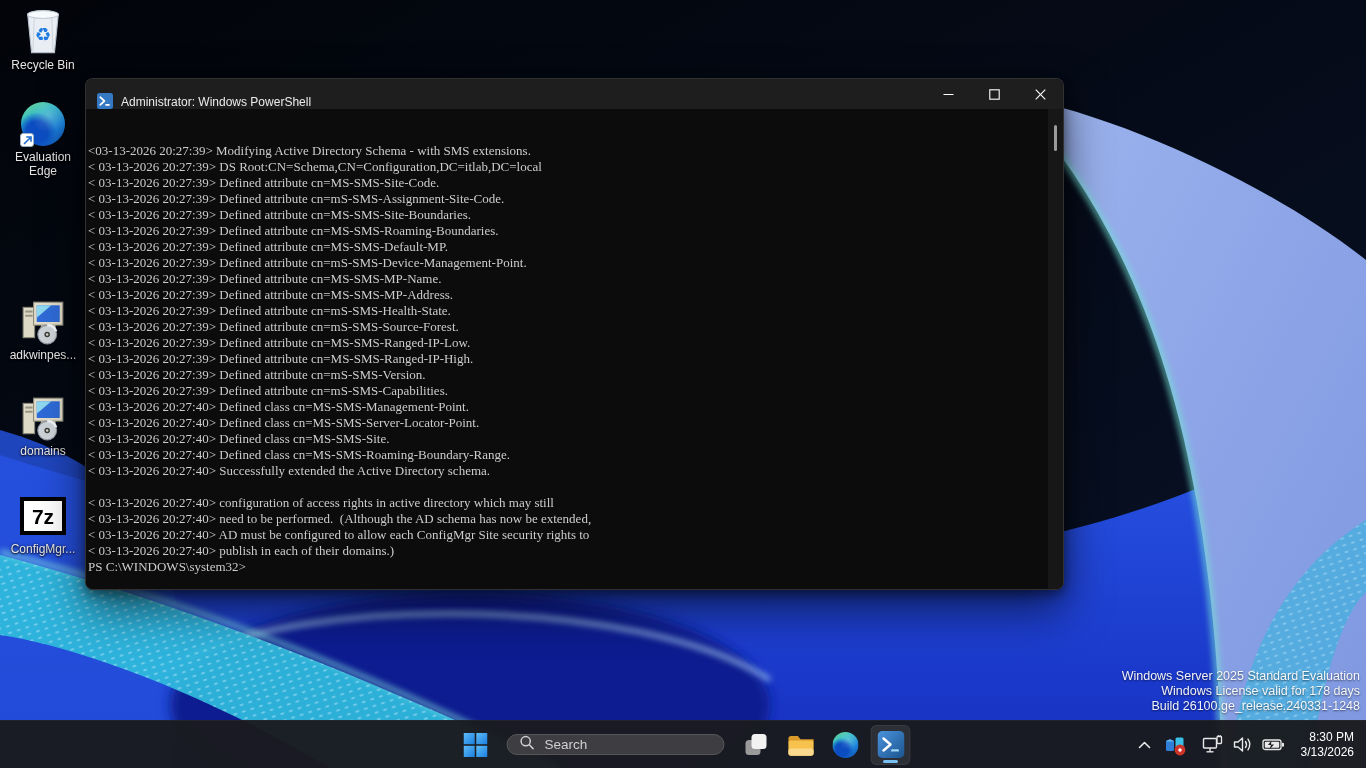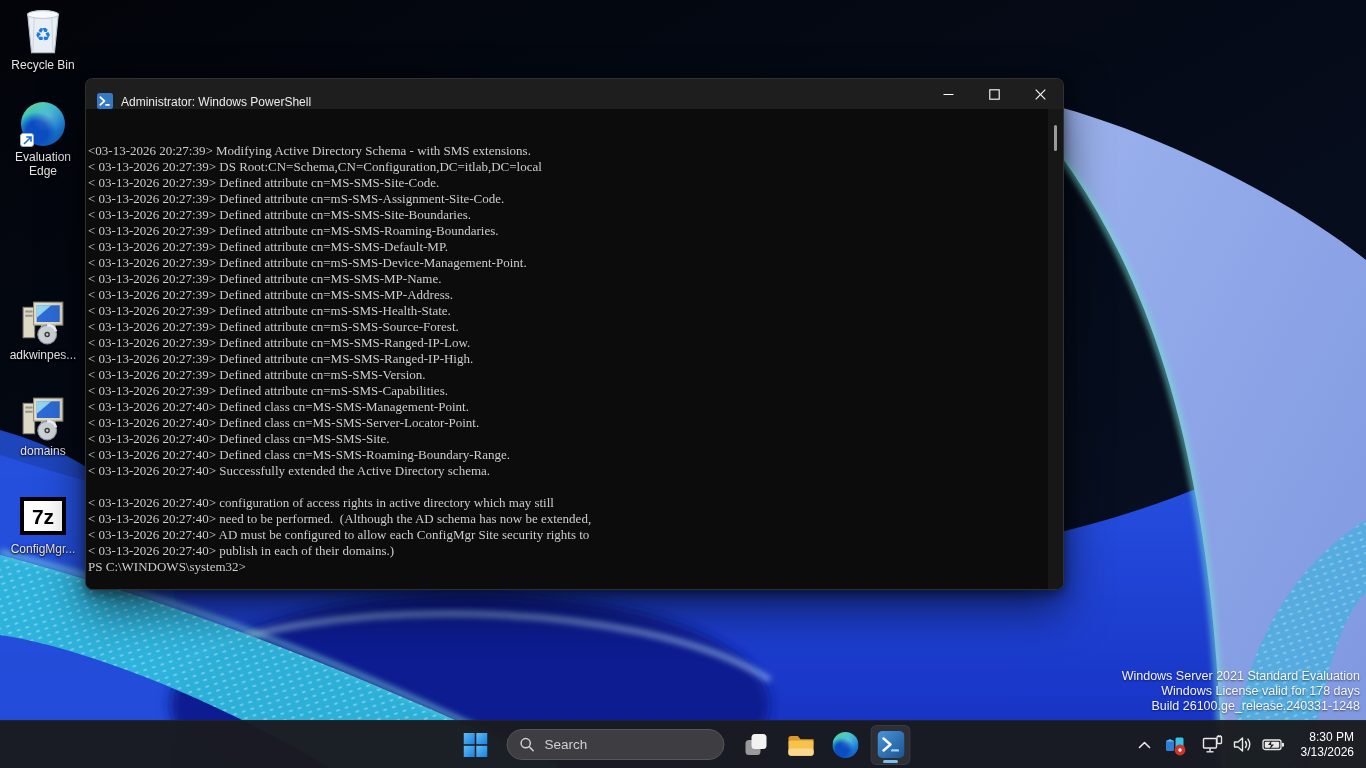--- a/index.html
+++ b/index.html
@@ -58,22 +58,22 @@
   .taskbar { position:absolute; left:0; bottom:0; width:1366px; height:48px;
       background:rgba(26,27,31,.97); border-top:1px solid rgba(255,255,255,.04);
       display:flex; align-items:center; }
   .tb-center { position:absolute; left:50%; transform:translateX(-50%); display:flex;
       align-items:center; gap:5px; height:48px; }
   .tb-btn { width:40px; height:40px; border-radius:6px; display:flex; align-items:center;
       justify-content:center; position:relative; }
   .tb-btn.active { background:rgba(255,255,255,.09); border:1px solid rgba(255,255,255,.06); }
   .active-pill { position:absolute; bottom:1px; left:50%; transform:translateX(-50%);
       width:15px; height:3px; border-radius:2px; background:#79c0f2; }
-  .search-pill { width:218px; height:31px; border-radius:17px; background:#3e3e42;
-      border:1px solid #55555a; display:flex; align-items:center; padding-left:12px;
+  .search-pill { width:218px; height:21px; border-radius:17px; background:#3e3e42;
+      border:1px solid #55555a; display:flex; padding-left:12px;
       gap:10px; margin:8px 6px; }
   .search-input { background:transparent; border:none; outline:none; color:#d6d6d6;
       font-size:13.5px; font-family:"Liberation Sans",sans-serif; width:160px; }
   .search-input::placeholder { color:#d0d0d0; opacity:1; }
   .ps-logo-sq { border-radius:4px; }
   .tb-right { position:absolute; right:4px; display:flex; align-items:center; height:48px;
       gap:2px; }
   .tray-btn { height:36px; border-radius:5px; display:flex; align-items:center;
       justify-content:center; padding:0 5px; }
   .quick-settings { display:flex; align-items:center; gap:9px; padding:0 8px; }
@@ -198,21 +198,21 @@
     <div class="di-img">
       <svg width="46" height="38" viewBox="0 0 46 38">
         <rect x="2" y="2" width="42" height="34" fill="#ffffff" stroke="#000" stroke-width="4"></rect>
         <text x="23" y="27" text-anchor="middle" font-size="21" font-weight="bold" font-family="Liberation Sans, sans-serif" fill="#000">7z</text>
       </svg>
     </div>
     <div class="di-label">ConfigMgr...</div>
   </div>
 
   <div class="watermark">
-    <div>Windows Server 2021 Standard Evaluation</div>
+    <div>Windows Server 2025 Standard Evaluation</div>
     <div>Windows License valid for 178 days</div>
     <div>Build 26100.ge_release.240331-1248</div>
   </div>
 
   <div class="ps-window">
     <div class="titlebar">
       <svg class="titlebar-icon" viewBox="0 0 16 16">
         <rect width="16" height="16" rx="2.5" fill="#3579c4"></rect>
         <path d="M3.2 4.2 L7.4 8 L3.2 11.8" stroke="#fff" stroke-width="1.7" fill="none" stroke-linecap="round" stroke-linejoin="round"></path>
         <rect x="8.2" y="11" width="4.6" height="1.7" rx="0.8" fill="#fff"></rect>

